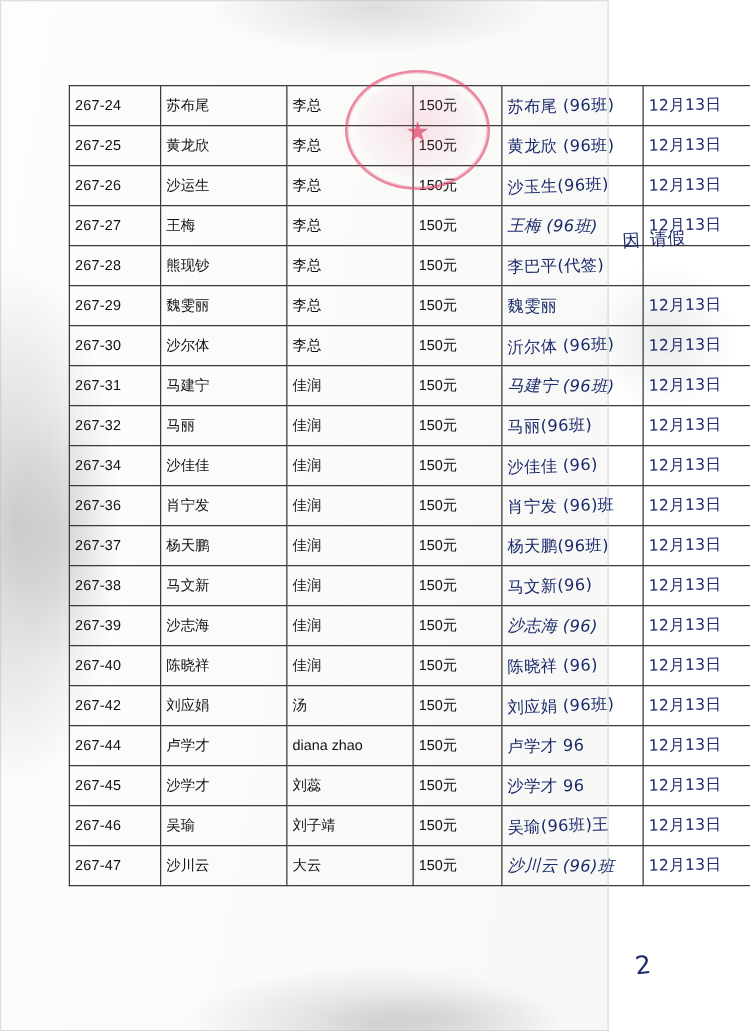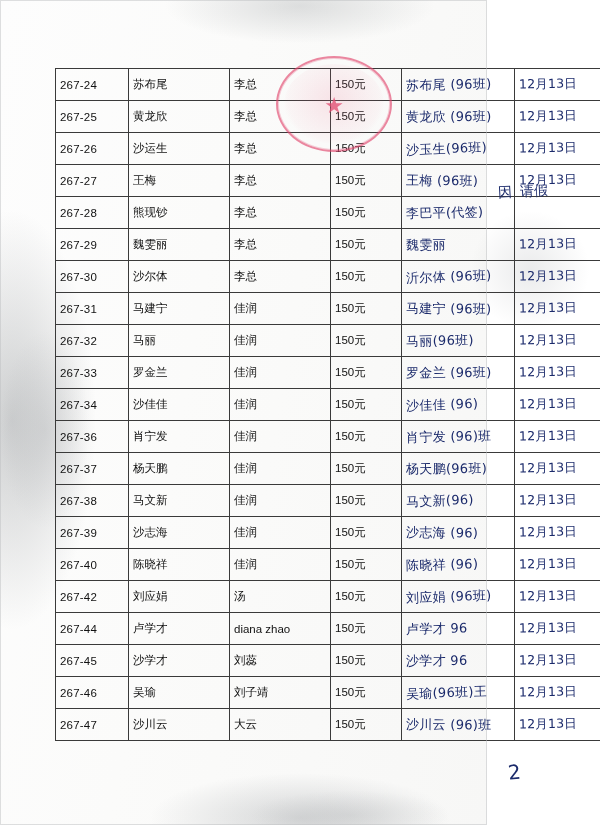--- a/index.html
+++ b/index.html
@@ -68,21 +68,21 @@
     font-family: "DejaVu Sans", sans-serif;
     font-size: 13px;
     color: #1b2a6b;
     white-space: nowrap;
     transform: rotate(-1.2deg);
     display: inline-block;
     letter-spacing: 0.3px;
   }
   .hand.d2  { transform: rotate(-0.4deg); }
   .hand.d3  { transform: rotate(-2deg); }
-  .hand.d4  { transform: rotate(0.6deg); }
+  .hand.d4  { transform: rotate(0.6deg); font-style: italic; }
   .hand-date {
     font-family: "DejaVu Sans", sans-serif;
     font-size: 12.5px;
     color: #1b2a6b;
     white-space: nowrap;
     display: inline-block;
     transform: rotate(-1deg);
     letter-spacing: 0.2px;
   }
 
@@ -235,28 +235,20 @@
         </tr>
         <tr>
           <td class="col-id cell-id">267-32</td>
           <td class="col-name cell-name">马丽</td>
           <td class="col-dept cell-dept">佳润</td>
           <td class="col-amt cell-amt">150元</td>
           <td class="col-sign"><span class="hand">马丽(96班)</span></td>
           <td class="col-date"><span class="hand-date">12月13日</span></td>
         </tr>
         <tr>
-          <td class="col-id cell-id">267-33</td>
-          <td class="col-name cell-name">罗金兰</td>
-          <td class="col-dept cell-dept">佳润</td>
-          <td class="col-amt cell-amt">150元</td>
-          <td class="col-sign"><span class="hand d2">罗金兰 (96班)</span></td>
-          <td class="col-date"><span class="hand-date">12月13日</span></td>
-        </tr>
-        <tr>
           <td class="col-id cell-id">267-34</td>
           <td class="col-name cell-name">沙佳佳</td>
           <td class="col-dept cell-dept">佳润</td>
           <td class="col-amt cell-amt">150元</td>
           <td class="col-sign"><span class="hand d3">沙佳佳 (96)</span></td>
           <td class="col-date"><span class="hand-date">12月13日</span></td>
         </tr>
         <tr>
           <td class="col-id cell-id">267-36</td>
           <td class="col-name cell-name">肖宁发</td>

